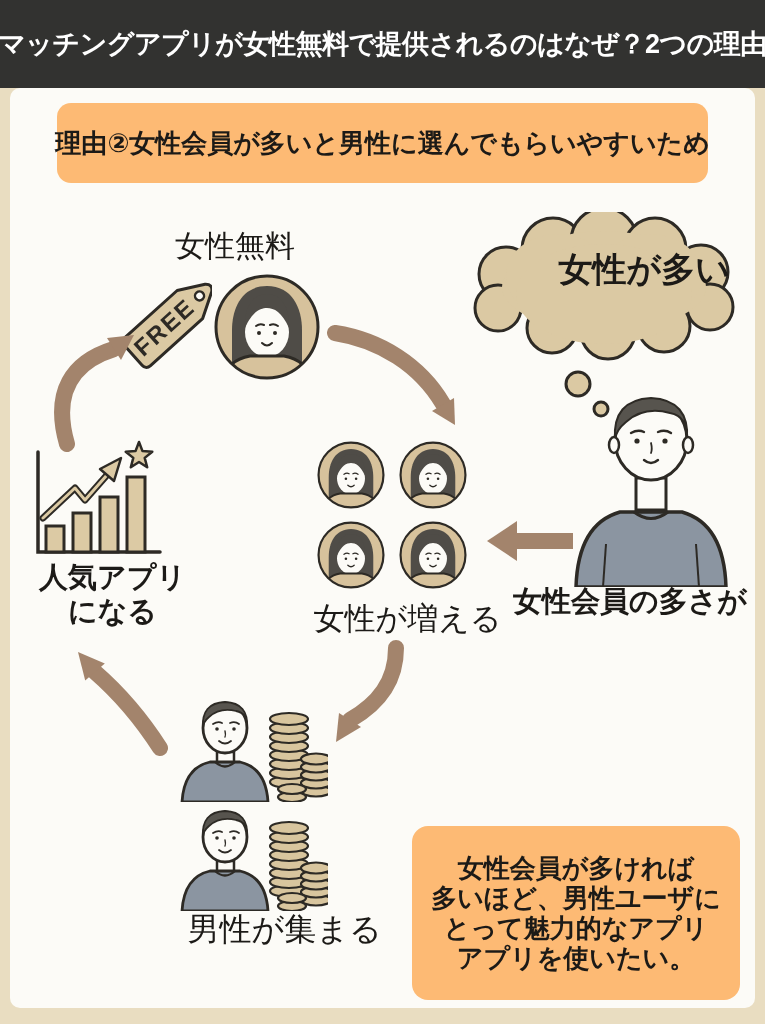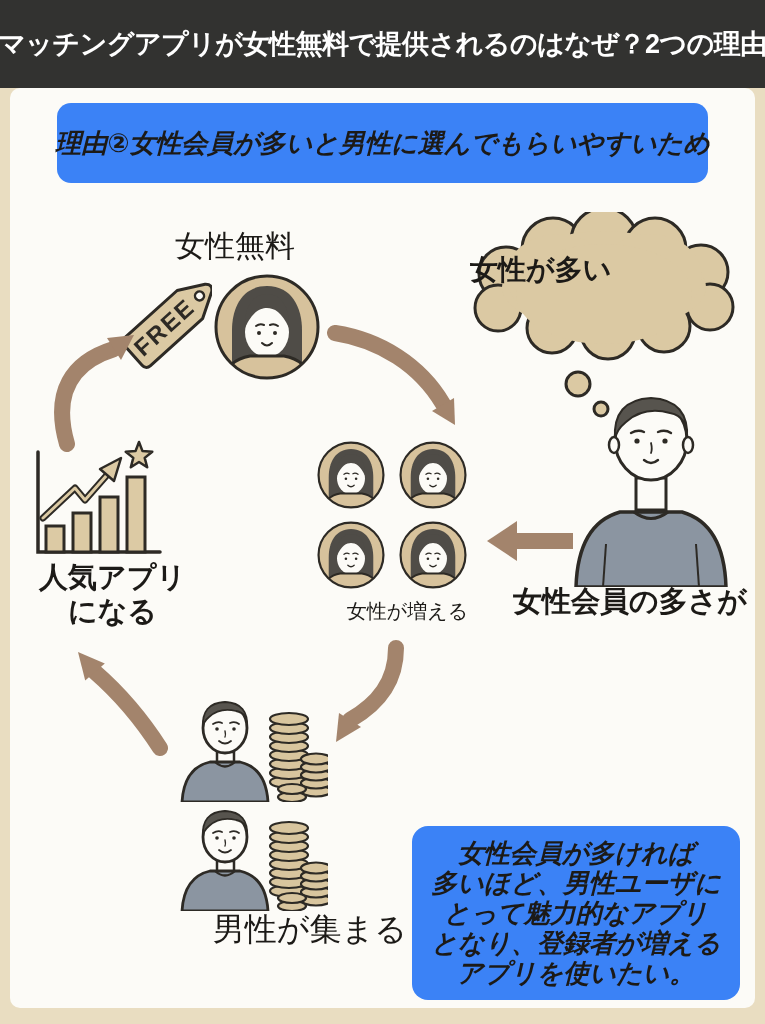--- a/index.html
+++ b/index.html
@@ -15,35 +15,35 @@
     display:flex;align-items:center;justify-content:center;
   }
   .header .title{
     color:#ffffff;font-size:27px;font-weight:800;white-space:nowrap;
     letter-spacing:-0.5px;
   }
   .panel{
     left:10px;top:88px;width:745px;height:920px;
     background:#fcfbf7;border-radius:10px;
   }
-  .tanbox{background:#3b82f6;border-radius:14px;font-style:italic;}
+  .tanbox{background:#fdba74;border-radius:14px;}
   .reason{
     left:57px;top:103px;width:651px;height:80px;
     display:flex;align-items:center;justify-content:center;
   }
   .reason .txt{font-size:26px;font-weight:800;white-space:nowrap;}
   .lbl{font-weight:400;text-align:center;white-space:nowrap;}
   .summary{
     left:412px;top:826px;width:328px;height:174px;border-radius:16px;
     display:flex;flex-direction:column;align-items:center;justify-content:center;
   }
   .summary div{font-size:26px;font-weight:800;line-height:30px;white-space:nowrap;}
   .bubble-text{
-    left:470px;top:254px;width:260px;text-align:left;
-    font-size:28px;font-weight:800;line-height:31px;
+    left:470px;top:254px;width:260px;text-align:right;
+    font-size:34px;font-weight:800;line-height:31px;
   }
   .man-caption{
     left:495px;top:585px;width:270px;text-align:center;
     font-size:29px;font-weight:800;line-height:33px;
   }
   svg{display:block;}
 </style>
 </head>
 <body>
 
@@ -183,21 +183,21 @@
     <path d="M44,54 q4,-3 8,-1" stroke="#2d2a25" stroke-width="2" fill="none" stroke-linecap="round"></path>
     <path d="M58,53 q4,-2 8,1" stroke="#2d2a25" stroke-width="2" fill="none" stroke-linecap="round"></path>
     <circle cx="47" cy="61" r="2" fill="#2d2a25"></circle>
       <circle cx="63" cy="61" r="2" fill="#2d2a25"></circle>
     <path d="M50,71 q5,5 10,0" stroke="#2d2a25" stroke-width="2" fill="none" stroke-linecap="round"></path>
     <path d="M10,112 Q14,88 38,84 L72,84 Q96,88 100,112 Z" fill="#d7c29c" stroke="#2d2a25" stroke-width="3"></path>
     <circle cx="55" cy="55" r="63" fill="none" stroke="#fcfbf7" stroke-width="24"></circle>
     <circle cx="55" cy="55" r="51" fill="none" stroke="#2d2a25" stroke-width="3.4"></circle>
   </svg>
 
-  <div class="abs lbl" style="left:295px;top:598px;width:225px;font-size:20px;">女性が増える</div>
+  <div class="abs lbl" style="left:295px;top:598px;width:225px;font-size:31px;">女性が増える</div>
 
   <svg class="abs" style="left:33px;top:438px;" width="132" height="127" viewBox="0 0 132 127">
     <path d="M5,14 L5,114 L127,114" stroke="#2d2a25" stroke-width="3.5" fill="none" stroke-linecap="round"></path>
     <g fill="#dccaa4" stroke="#2d2a25" stroke-width="3">
       <rect x="13" y="88" width="18" height="26"></rect>
       <rect x="40" y="75" width="18" height="39"></rect>
       <rect x="67" y="59" width="18" height="55"></rect>
       <rect x="94" y="39" width="18" height="75"></rect>
     </g>
     <path d="M10,80 L42,50 L52,62 L74,37" stroke="#2d2a25" stroke-width="7" fill="none" stroke-linecap="round" stroke-linejoin="round"></path>
@@ -265,27 +265,26 @@
     <path d="M37,30 q5,-3 9,-1" stroke="#2d2a25" stroke-width="1.8" fill="none" stroke-linecap="round"></path>
     <path d="M54,29 q5,-2 9,1" stroke="#2d2a25" stroke-width="1.8" fill="none" stroke-linecap="round"></path>
     <circle cx="41" cy="35" r="1.8" fill="#2d2a25"></circle>
       <circle cx="58" cy="35" r="1.8" fill="#2d2a25"></circle>
     <path d="M49,37 q1,4 0,6" stroke="#2d2a25" stroke-width="1.4" fill="none" stroke-linecap="round"></path>
     <path d="M43,47 q6,5 12,0" stroke="#2d2a25" stroke-width="1.8" fill="none" stroke-linecap="round"></path>
     <path d="M6,108 Q8,74 34,68 L64,68 Q90,74 92,108 Z" fill="#8b95a1" stroke="#2d2a25" stroke-width="2.8"></path>
     <path d="M39,68 Q49,77 59,68" stroke="#2d2a25" stroke-width="2.2" fill="none"></path>
   </svg>
 
-  <div class="abs lbl" style="left:162px;top:908px;width:245px;font-size:32px;text-align:right;">男性が集まる</div>
+  <div class="abs lbl" style="left:162px;top:908px;width:245px;font-size:32px;">男性が集まる</div>
 
   <div class="abs tanbox summary">
     <div>女性会員が多ければ</div>
     <div>多いほど、男性ユーザに</div>
     <div>とって魅力的なアプリ</div>
-    <div>となり、登録者が増える</div>
     <div>アプリを使いたい。</div>
   </div>
 
   <svg class="abs" style="left:52px;top:332px;" width="100" height="120" viewBox="0 0 100 120">
     <path d="M15,112 C0,60 20,30 62,17" stroke="#a3846c" stroke-width="16" fill="none" stroke-linecap="round"></path>
     <polygon points="82,3 69,28 55,6" fill="#a3846c"></polygon>
   </svg>
   <svg class="abs" style="left:325px;top:325px;" width="140" height="110" viewBox="0 0 140 110">
     <path d="M10,8 C55,15 95,40 118,79" stroke="#a3846c" stroke-width="16" fill="none" stroke-linecap="round"></path>
     <polygon points="130,100 107,86 129,73" fill="#a3846c"></polygon>

